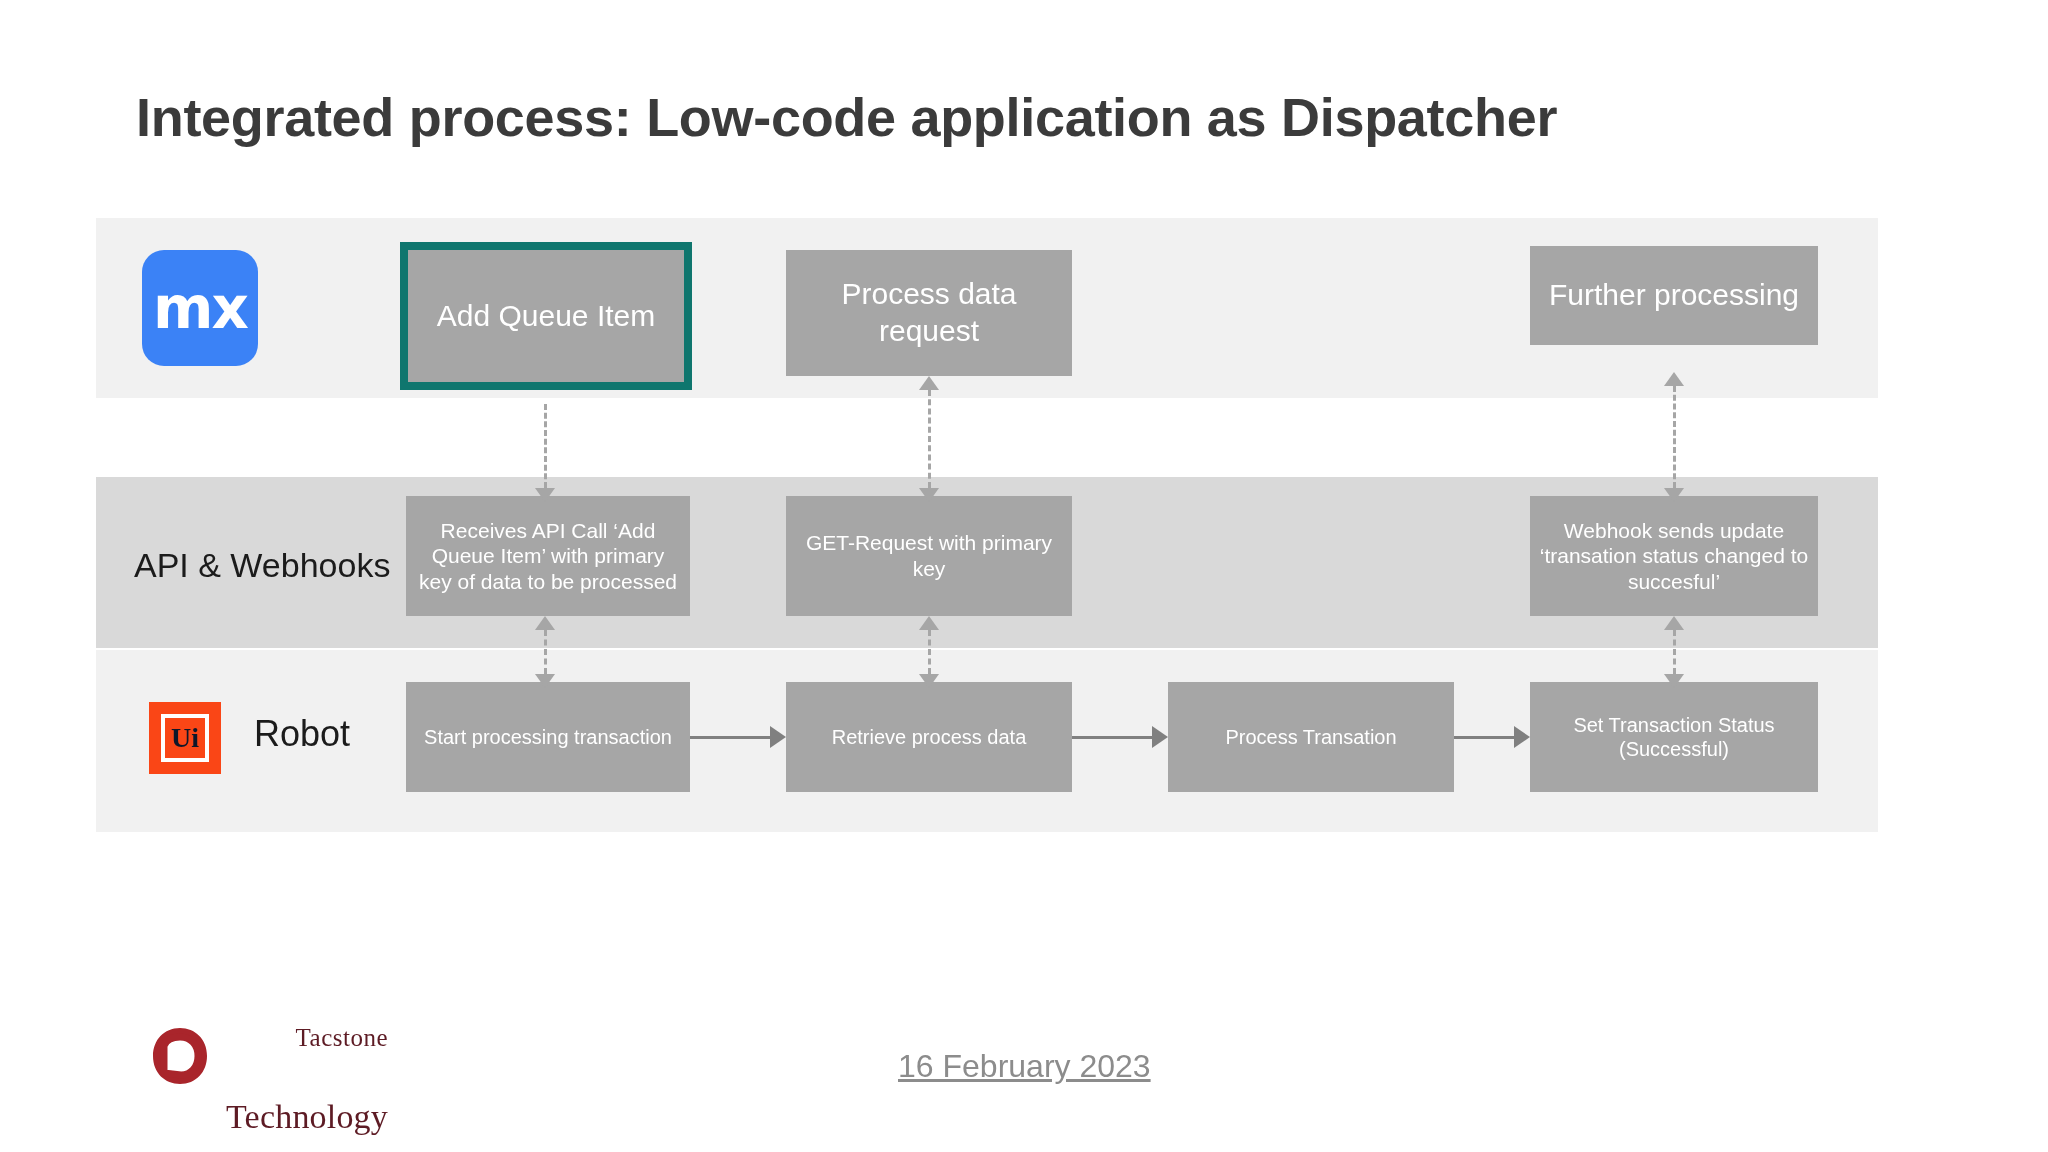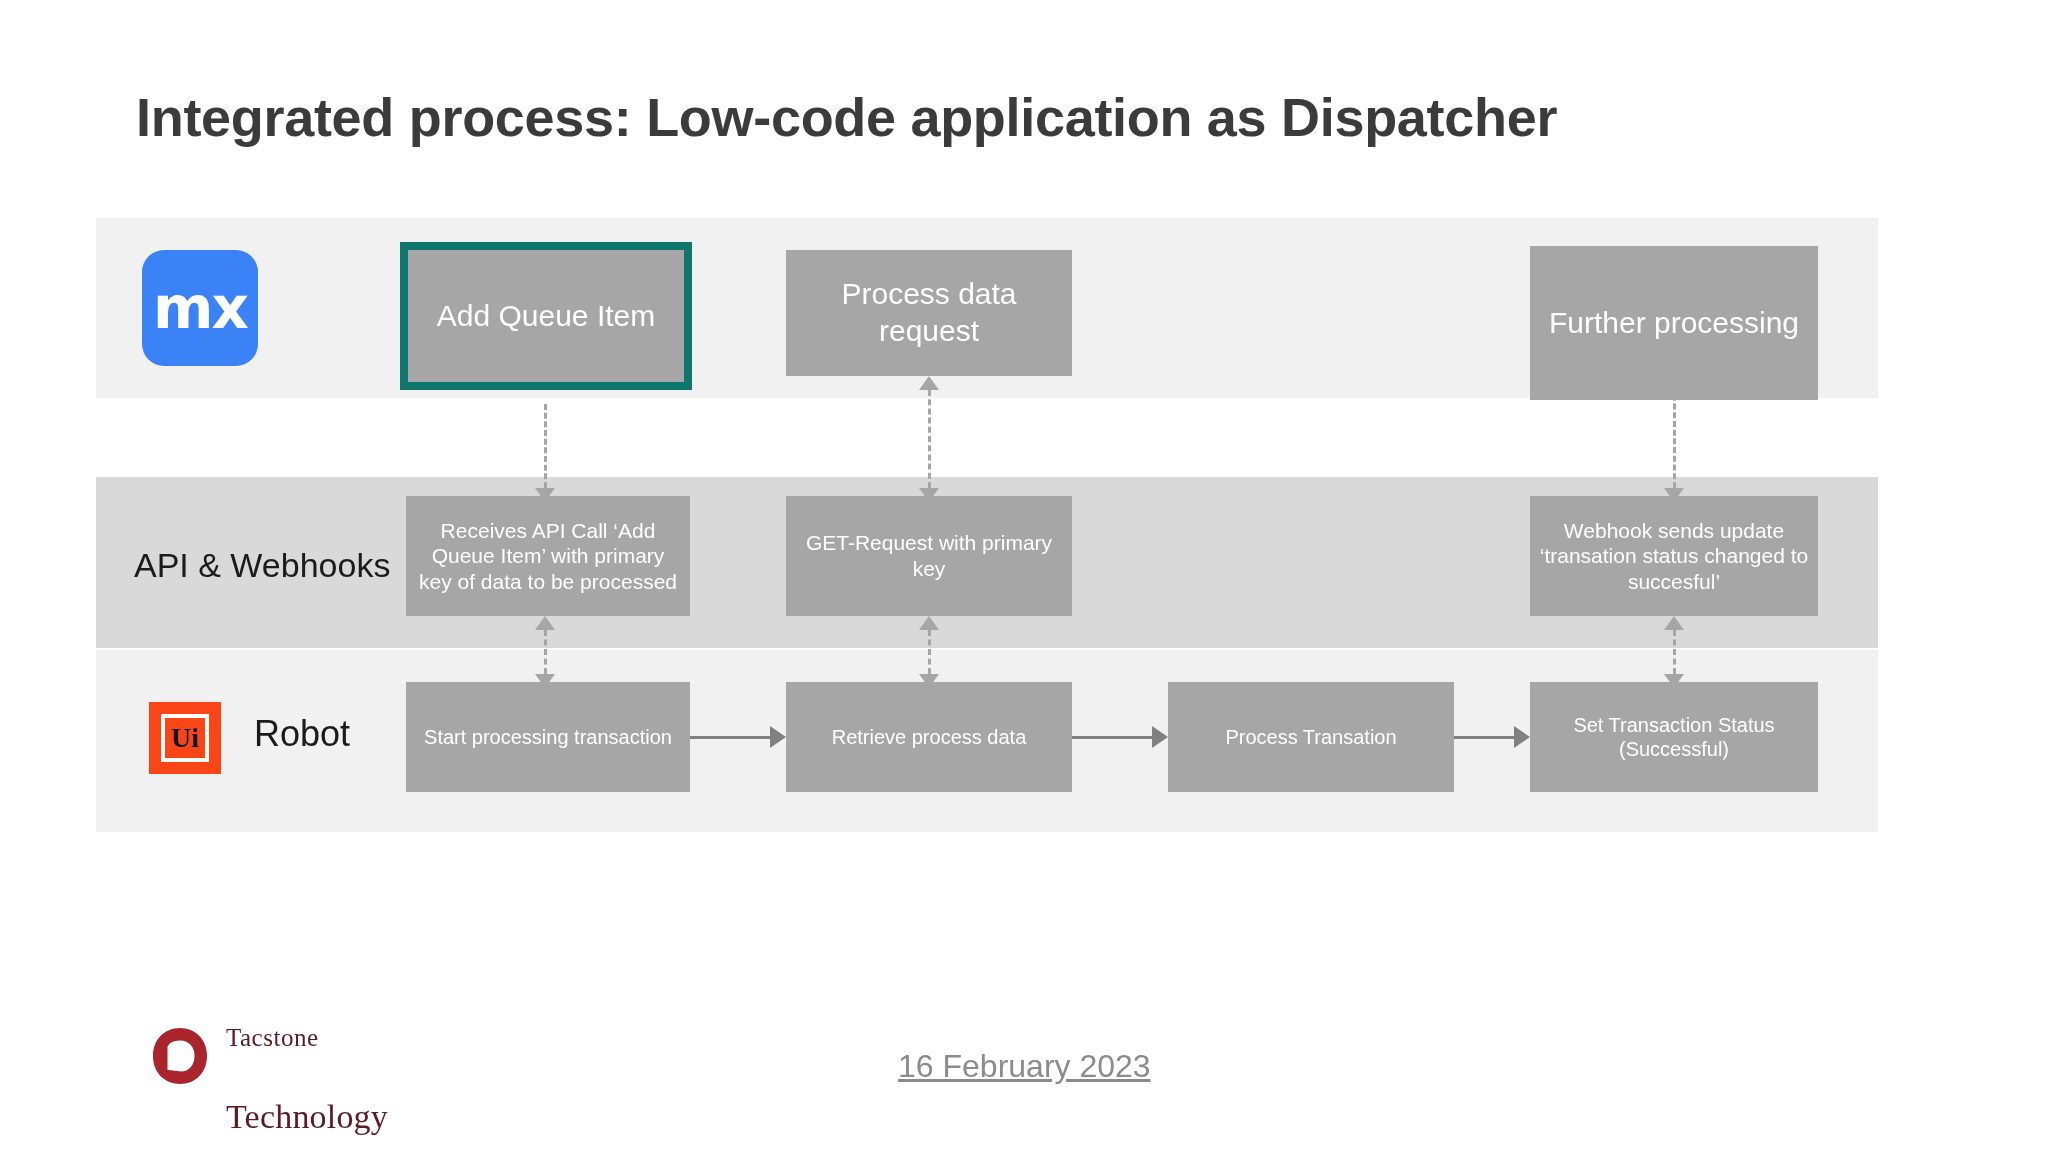--- a/index.html
+++ b/index.html
@@ -121,21 +121,21 @@
     line-height: 1.22;
     padding: 4px 8px;
   }
   .box.highlight {
     border: 8px solid #0f766e;
   }
 
   
   #box-add-queue-item   { left: 400px; top: 242px; width: 292px; height: 148px; font-size: 30px; }
   #box-process-data-req { left: 786px; top: 250px; width: 286px; height: 126px; font-size: 30px; }
-  #box-further-proc     { left: 1530px; top: 246px; width: 288px; height: 154px; font-size: 30px; }
+  #box-further-proc     { left: 1530px; top: 246px; width: 288px; height: 99px; font-size: 30px; }
 
   
   #box-receives-api     { left: 406px; top: 496px; width: 284px; height: 120px; font-size: 21px; }
   #box-get-request      { left: 786px; top: 496px; width: 286px; height: 120px; font-size: 21px; }
   #box-webhook          { left: 1530px; top: 496px; width: 288px; height: 120px; font-size: 21px; }
 
   
   #box-start-processing { left: 406px; top: 682px; width: 284px; height: 110px; font-size: 20px; }
   #box-retrieve-data    { left: 786px; top: 682px; width: 286px; height: 110px; font-size: 20px; }
   #box-process-trans    { left: 1168px; top: 682px; width: 286px; height: 110px; font-size: 20px; }
@@ -210,20 +210,21 @@
     position: absolute;
     left: 0; top: 2px;
     width: 62px; height: 60px;
   }
   #footer-logo .wordmark {
     position: absolute;
     left: 76px;
     top: 0;
     font-family: "Liberation Serif", serif;
     color: #6b1f2a;
+    text-align: right;
   }
   #footer-logo .word-top {
     font-size: 25px;
     line-height: 27px;
     letter-spacing: 0.5px;
     color: #5d1b24;
   }
   #footer-logo .word-bottom {
     font-size: 34px;
     line-height: 36px;

